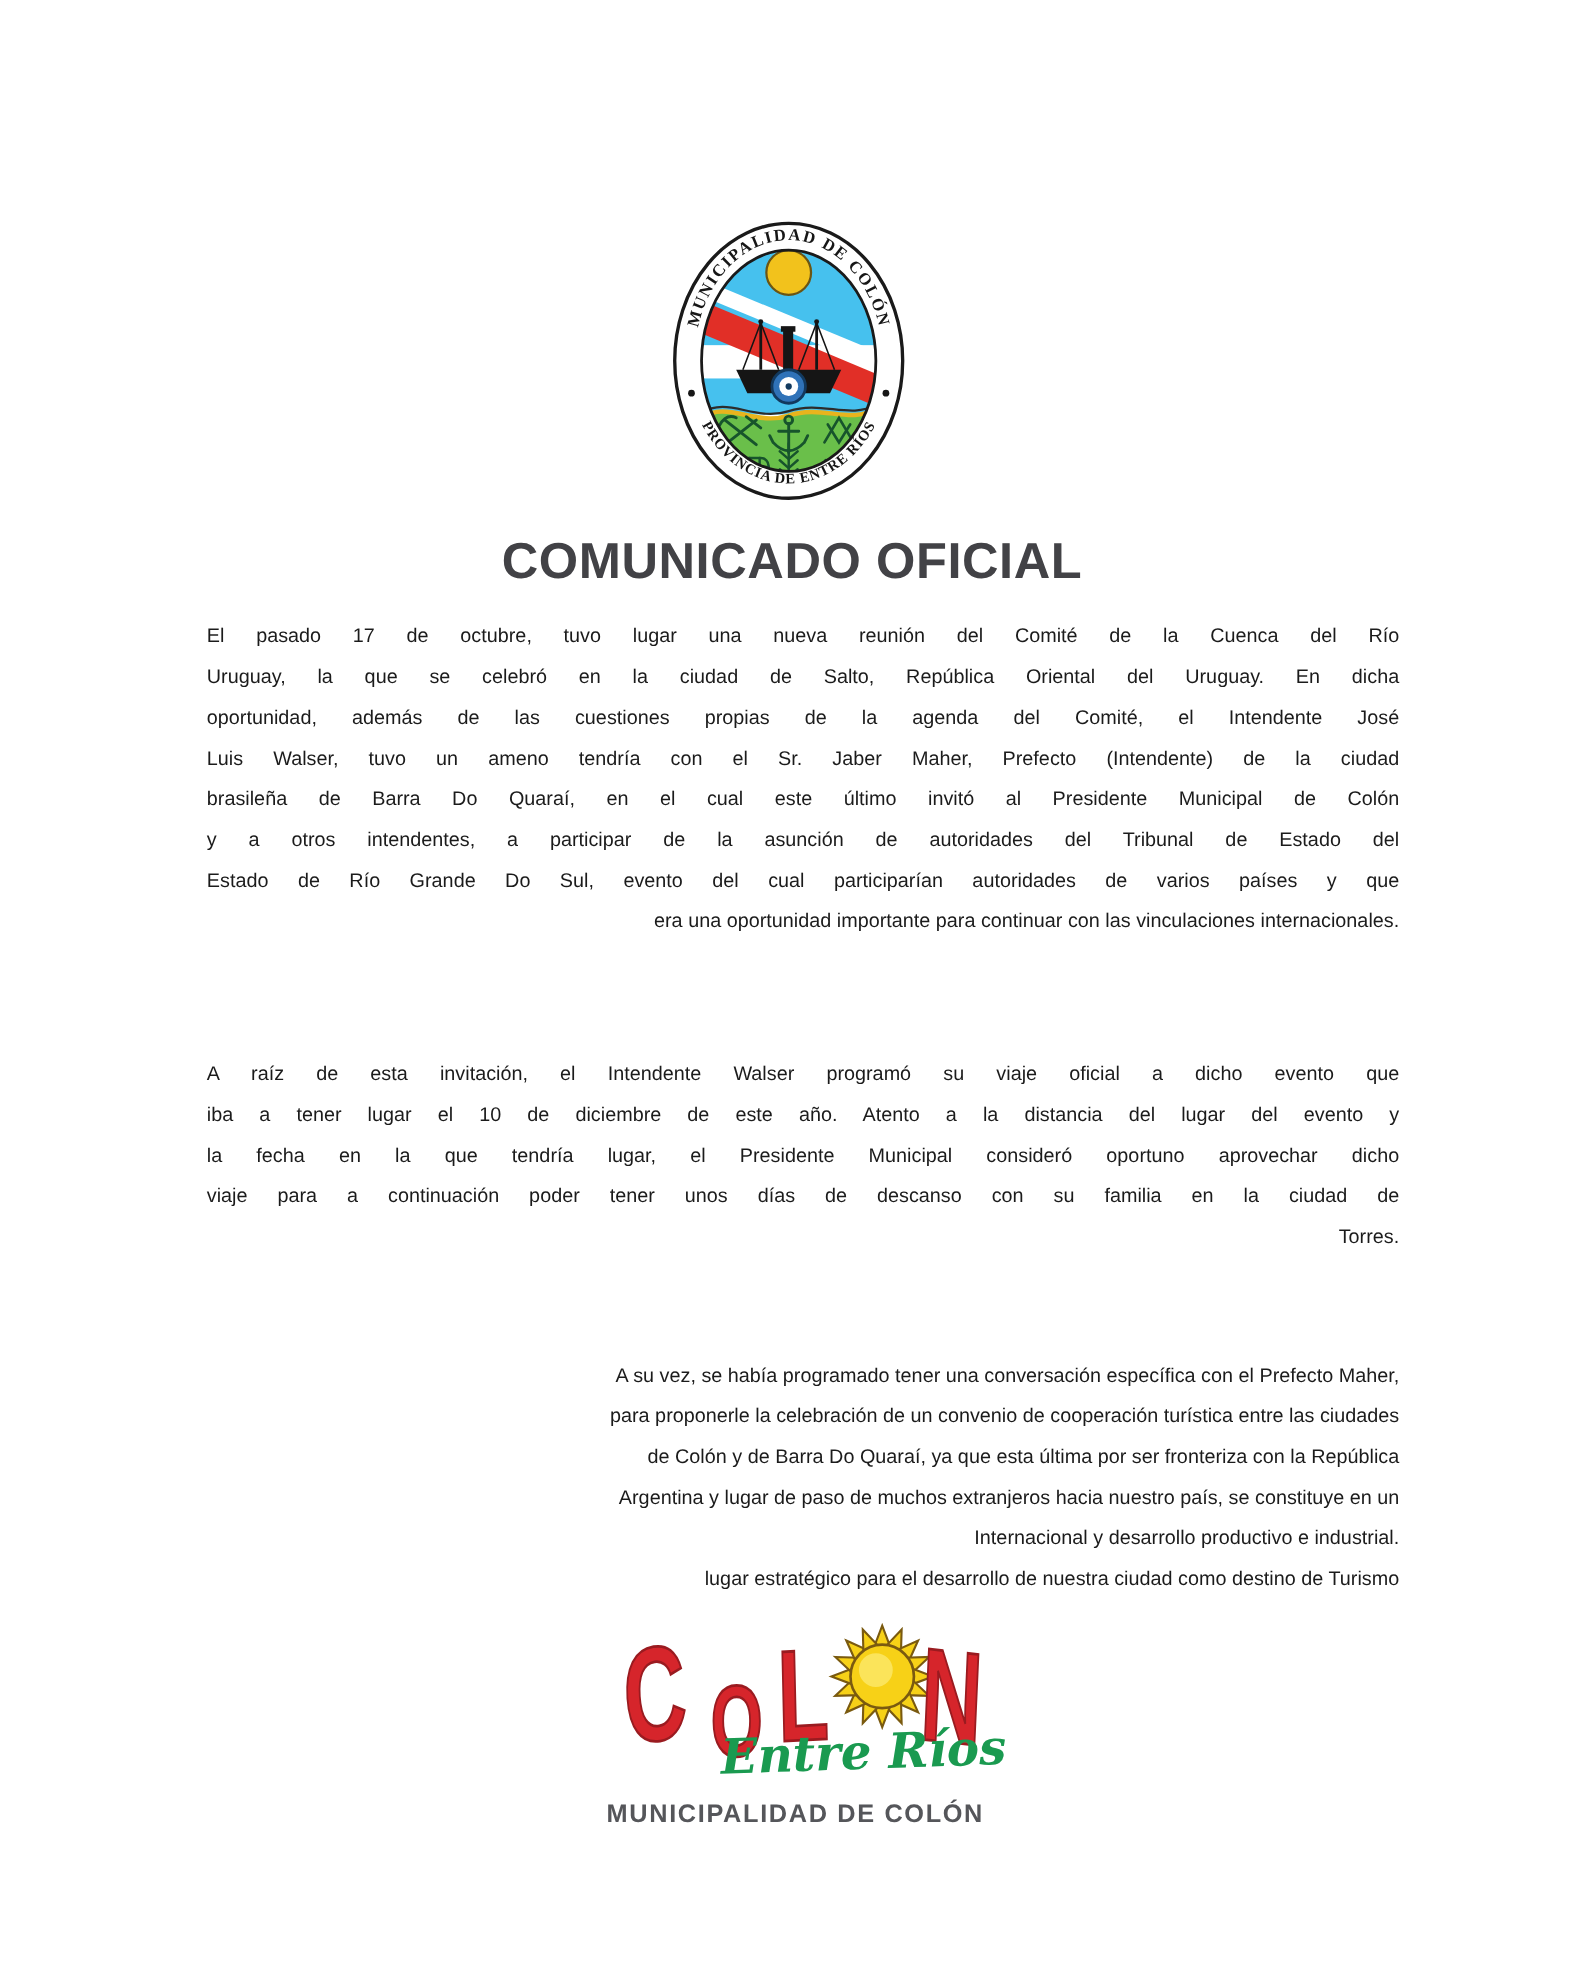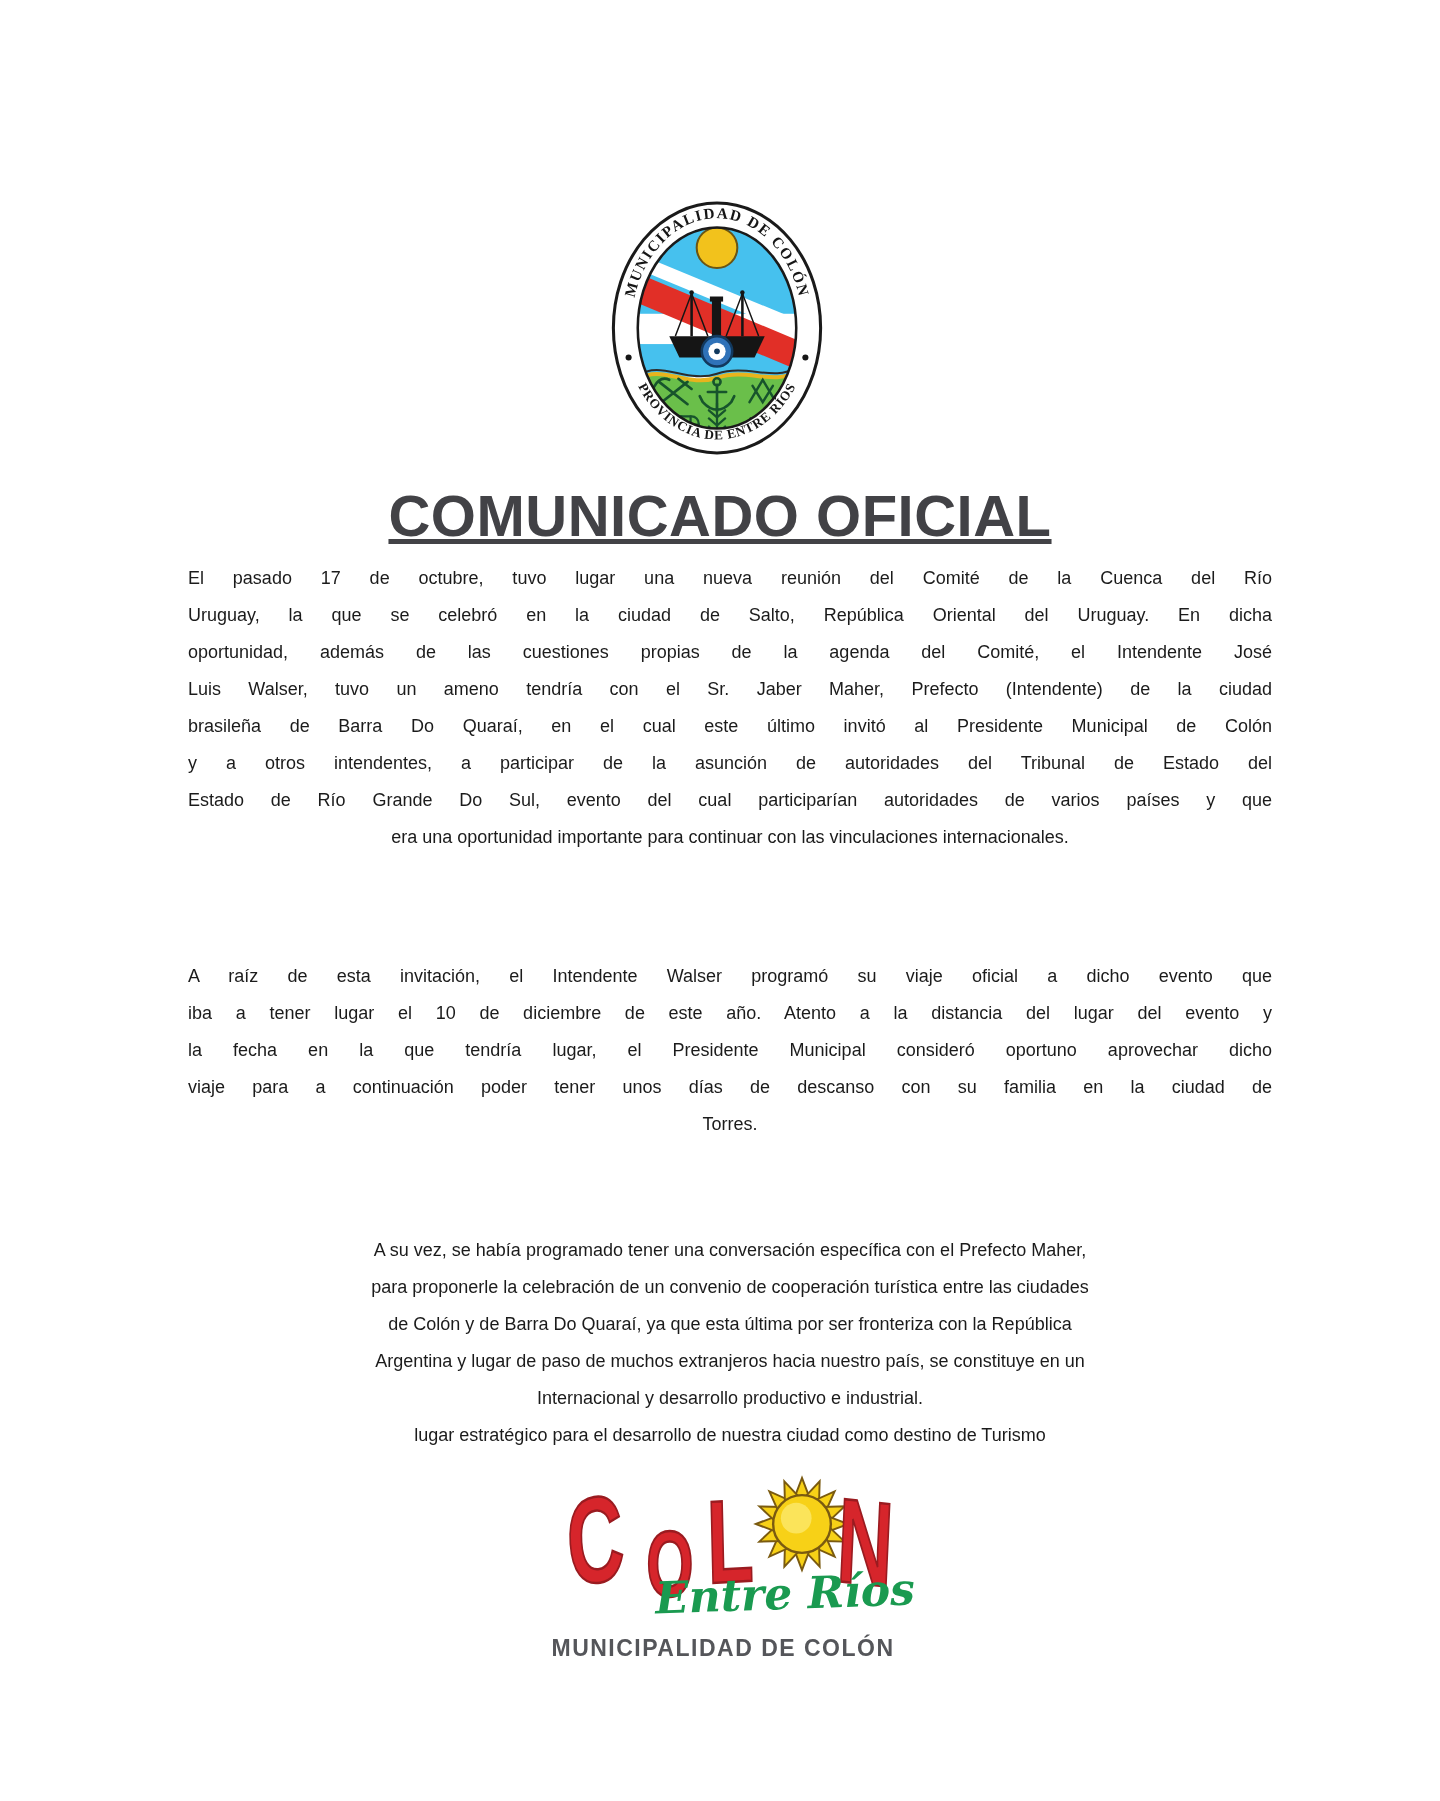--- a/index.html
+++ b/index.html
@@ -5,32 +5,32 @@
   html,body{margin:0;padding:0;background:#ffffff;}
   .page{
     position:relative;width:1440px;height:1801px;background:#ffffff;
     font-family:"Liberation Sans",sans-serif;overflow:hidden;
   }
   
   .seal{position:absolute;left:610px;top:200px;width:214px;height:256px;}
   
   .doc-title{
     position:absolute;left:0;top:482px;width:100%;text-align:center;
-    font-size:58px;font-weight:bold;letter-spacing:0.5px;color:#424246;text-decoration:underline;
+    font-size:46px;font-weight:bold;letter-spacing:0.5px;color:#424246;
   }
   
   .body-text{
     position:absolute;left:188px;top:560px;width:1084px;
     font-size:18px;line-height:37px;color:#1b1b1b;
   }
   .para{margin:0;}
   .para.p1{margin-bottom:102px;}
   .para.p2{margin-bottom:89px;}
   .jline{text-align:justify;text-align-last:justify;}
-  .lline{text-align:center;}
+  .lline{text-align:right;}
   
   .footer-logo{position:absolute;left:520px;top:1462px;width:420px;text-align:center;}
   .logo-word{position:relative;height:140px;white-space:nowrap;}
   .logo-letter{
     display:inline-block;position:relative;color:#d6252b;font-weight:bold;
     -webkit-text-stroke:2.5px #9a1b20;transform-origin:50% 80%;
     font-family:"Liberation Sans",sans-serif;
   }
   .logo-letter.c{font-size:122px;transform:scaleX(0.64) rotate(-6deg);top:8px;}
   .logo-letter.o{font-size:92px;transform:scaleX(0.66);top:22px;margin-left:-8px;}

